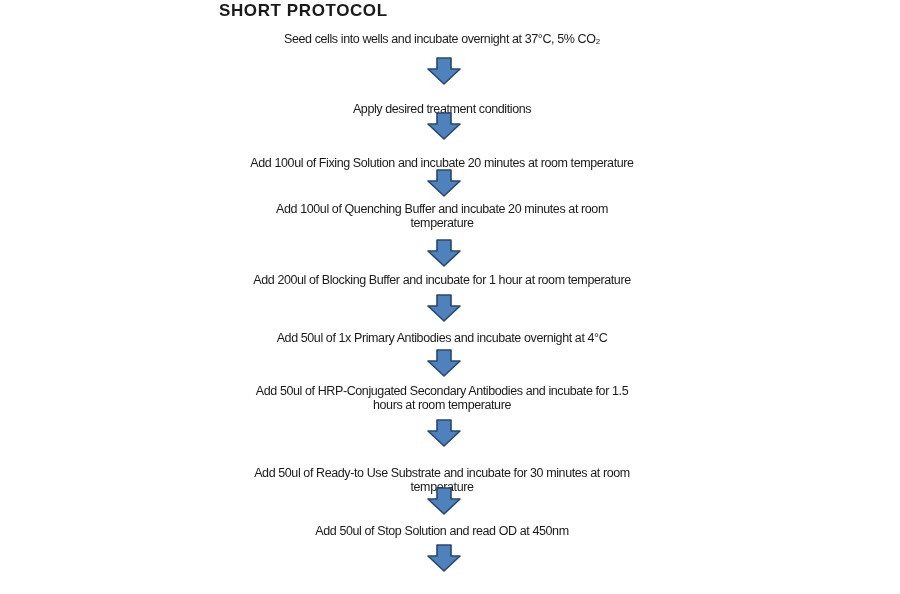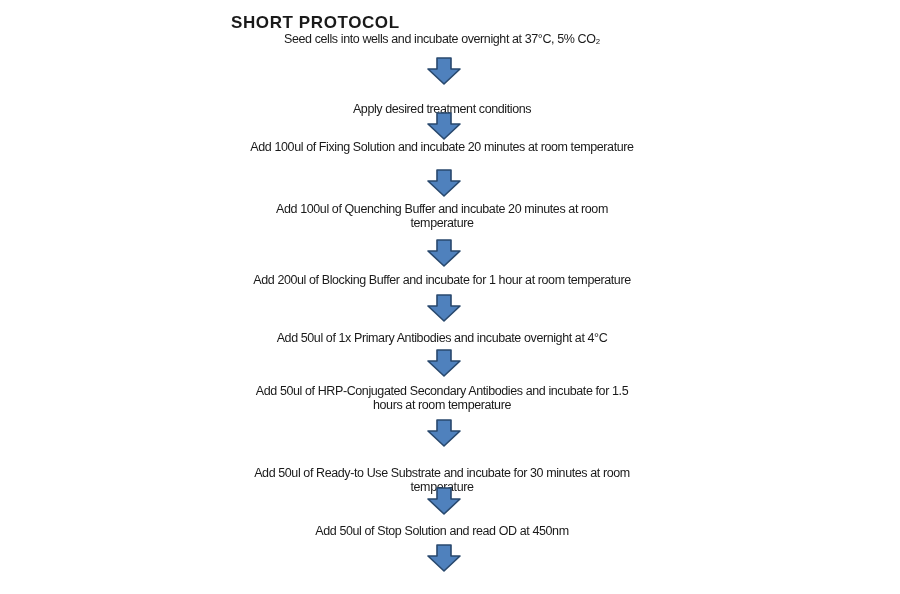--- a/index.html
+++ b/index.html
@@ -10,21 +10,21 @@
     overflow: hidden;
   }
   .canvas {
     position: relative;
     width: 900px; height: 594px;
     background: var(--background, #ffffff);
   }
   .title {
     position: absolute;
     left: 219px; top: 1px;
-    margin: 12px;
+    margin: 0;
     font-size: 17px;
     font-weight: bold;
     letter-spacing: 0.6px;
     color: var(--text, #1a1a1a);
     white-space: nowrap;
   }
   .step {
     position: absolute;
     left: 0; width: 884px;
     text-align: center;
@@ -66,21 +66,21 @@
   <svg class="arrow" style="top:57px" viewBox="0 0 36 28">
       <path d="M11 1 L25 1 L25 12 L34 12 L18 27 L2 12 L11 12 Z"></path>
     </svg>
 
   <div class="step" style="top:102px">Apply desired treatment conditions</div>
 
   <svg class="arrow" style="top:112px" viewBox="0 0 36 28">
       <path d="M11 1 L25 1 L25 12 L34 12 L18 27 L2 12 L11 12 Z"></path>
     </svg>
 
-  <div class="step" style="top:140px">Add 100ul of Fixing Solution and incubate 20 minutes at room temperature</div>
+  <div class="step" style="top:156px">Add 100ul of Fixing Solution and incubate 20 minutes at room temperature</div>
 
   <svg class="arrow" style="top:169px" viewBox="0 0 36 28">
       <path d="M11 1 L25 1 L25 12 L34 12 L18 27 L2 12 L11 12 Z"></path>
     </svg>
 
   <div class="step" style="top:202px">Add 100ul of Quenching Buffer and incubate 20 minutes at room
 temperature</div>
 
   <svg class="arrow" style="top:239px" viewBox="0 0 36 28">
       <path d="M11 1 L25 1 L25 12 L34 12 L18 27 L2 12 L11 12 Z"></path>

